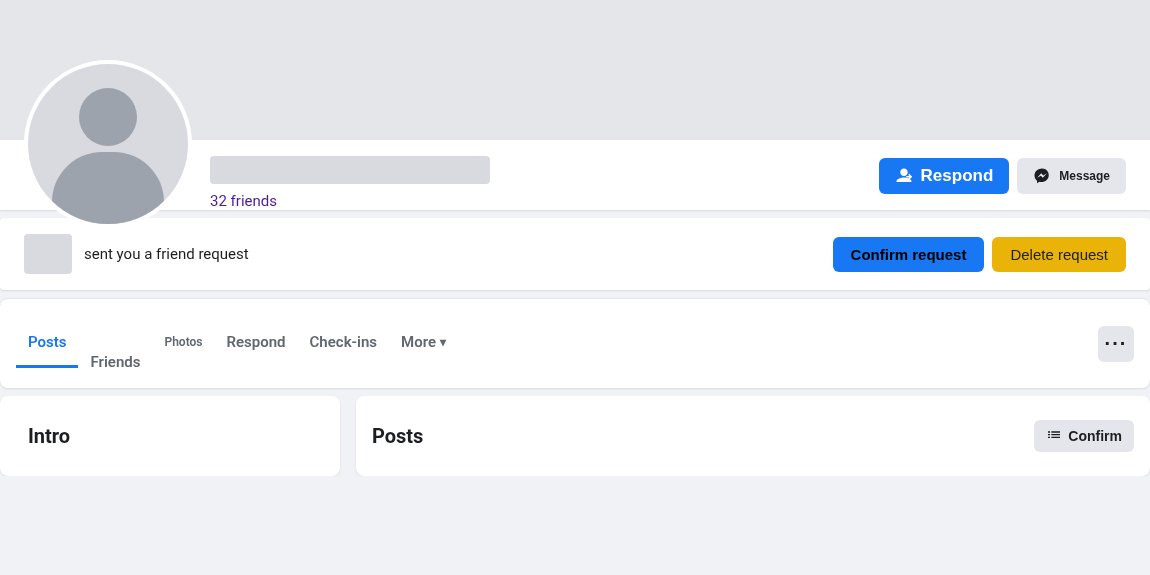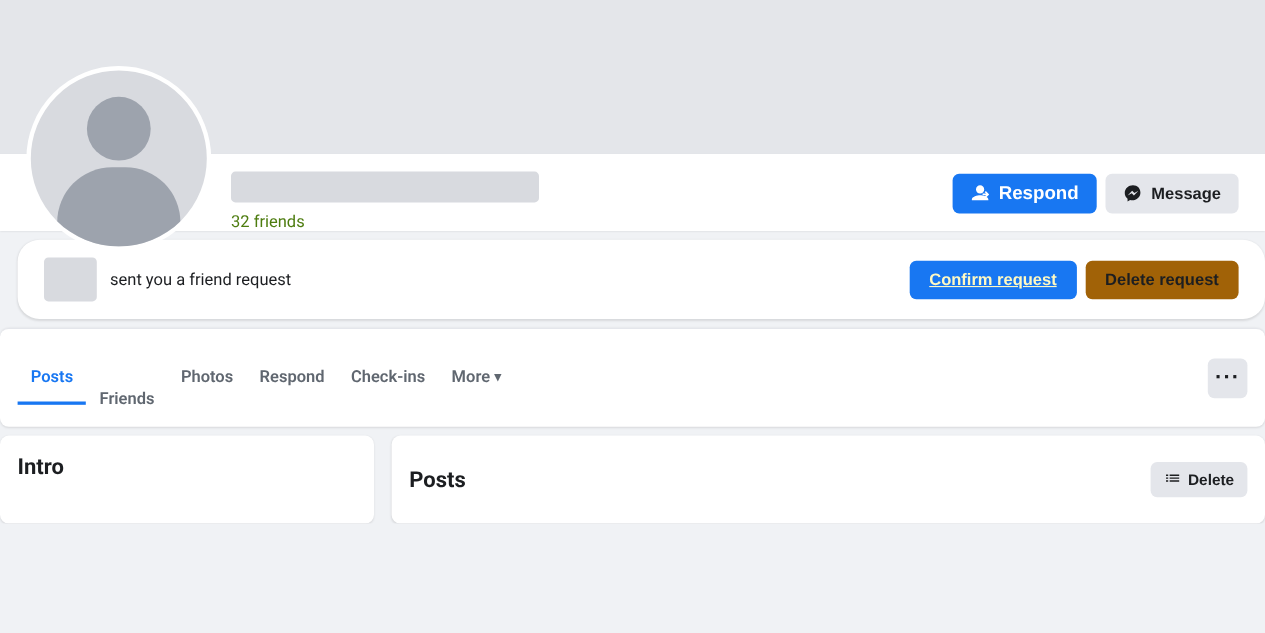--- a/index.html
+++ b/index.html
@@ -22,86 +22,86 @@
       <div style="display:flex; flex-direction:column; align-items:center; justify-content:flex-end; width:100%; height:100%;">
         <div style="width:58px; height:58px; border-radius:50%; background:#9da3ad; margin-bottom:6px; flex-shrink:0;"></div>
         <div style="width:112px; height:72px; border-radius:50px 50px 0 0; background:#9da3ad; flex-shrink:0;"></div>
       </div>
     </div>
   </div>
 
   <div style="margin-left:210px; padding: 16px 24px 0 0; display:flex; justify-content:space-between; align-items:flex-end;">
     <div>
       <div style="width:280px; height:28px; background:#d8dadf; border-radius:4px; margin-bottom:8px;"></div>
-      <div style="color:#4d7c0f; font-size:15px;">32 friends</div>
+      <div style="color:#4c1d95; font-size:15px;">32 friends</div>
     </div>
     <div style="display:flex; gap:8px; padding-bottom:16px;">
       <button style="background:#1877f2; color:#fff; border:none; border-radius:6px; padding:8px 16px; font-size:17px; font-weight:600; cursor:pointer; display:flex; align-items:center; gap:8px;">
         <svg width="18" height="18" viewBox="0 0 24 24" fill="white">
             <path d="M12 12c2.7 0 5-2.3 5-5s-2.3-5-5-5-5 2.3-5 5 2.3 5 5 5zm0 2c-3.3 0-10 1.7-10 5v1h20v-1c0-3.3-6.7-5-10-5z"></path>
             <path d="M19 9l-1.4 1.4 1.6 1.6H15v2h4.2l-1.6 1.6L19 17l4-4z" fill="white"></path>
           </svg>
         <span>Respond</span>
       </button>
-      <button style="background:#e4e6eb; color:#1c1e21; border:none; border-radius:6px; padding:8px 16px; font-size:15px; font-weight:600; cursor:pointer; display:flex; align-items:center; gap:8px;">
+      <button style="background:#e4e6eb; color:#1c1e21; border:none; border-radius:6px; padding:8px 16px; font-size:12px; font-weight:600; cursor:pointer; display:flex; align-items:center; gap:8px;">
         <svg width="18" height="18" viewBox="0 0 24 24" fill="#1c1e21">
             <path d="M12 2C6.5 2 2 6.1 2 11.2c0 2.8 1.3 5.3 3.4 7v3.3l3.1-1.7c.8.2 1.6.3 2.5.3 5.5 0 10-4.1 10-9.2S17.5 2 12 2zm1.1 12.3l-2.6-2.8-5 2.8 5.5-5.9 2.7 2.8 4.9-2.8-5.5 5.9z"></path>
           </svg>
         <span>Message</span>
       </button>
     </div>
   </div>
 </div>
 
-<div style="background:#fff; border-radius:20px; margin:0 0 8px 16px; padding:16px 24px; box-shadow: 0 1px 2px rgba(0,0,0,0.1); display:flex; align-items:center; justify-content:space-between;">
+<div style="background:#fff; border-radius:4px; margin:0 0 8px 0; padding:16px 24px; box-shadow: 0 1px 2px rgba(0,0,0,0.1); display:flex; align-items:center; justify-content:space-between;">
   <div style="display:flex; align-items:center; gap:12px;">
     <div style="width:48px; height:40px; background:#d8dadf; border-radius:4px; flex-shrink:0;"></div>
     <span style="font-size:15px; color:#1c1e21;">sent you a friend request</span>
   </div>
   <div style="display:flex; gap:8px;">
-    <button style="background:#1877f2; color:#fef9c3; border:none; border-radius:6px; padding:9px 18px; font-size:15px; font-weight:700; cursor:pointer;text-decoration:underline;">Confirm request</button>
-    <button style="background:#a16207; color:#1c1e21; border:none; border-radius:6px; padding:9px 18px; font-size:15px; font-weight:700; cursor:pointer;">Delete request</button>
+    <button style="background:#1877f2; color:#000000; border:none; border-radius:6px; padding:9px 18px; font-size:15px; font-weight:700; cursor:pointer;">Confirm request</button>
+    <button style="background:#eab308; color:#1c1e21; border:none; border-radius:6px; padding:9px 18px; font-size:15px; font-weight:400; cursor:pointer;">Delete request</button>
   </div>
 </div>
 
 <div style="background:#fff; border-radius:8px; margin:0 0 8px 0; box-shadow: 0 1px 2px rgba(0,0,0,0.1); display:flex; align-items:center; justify-content:space-between; padding:0 16px; border-top:1px solid #e4e6eb;">
   <div style="display:flex; align-items:center;">
     <div style="padding:14px 12px; font-size:15px; font-weight:600; color:#1877f2; cursor:pointer; position:relative; border-bottom:3px solid #1877f2;">
       <span>Posts</span>
     </div>
     <div style="padding:14px 12px; font-size:15px; font-weight:600; color:#606770; cursor:pointer; border-bottom:3px solid transparent;margin-top:40px;">
       <span>Friends</span>
     </div>
-    <div style="padding:14px 12px; font-size:15px; font-weight:600; color:#606770; cursor:pointer; border-bottom:3px solid transparent;">
+    <div style="padding:14px 12px; font-size:12px; font-weight:600; color:#606770; cursor:pointer; border-bottom:3px solid transparent;">
       <span>Photos</span>
     </div>
     <div style="padding:14px 12px; font-size:15px; font-weight:600; color:#606770; cursor:pointer; border-bottom:3px solid transparent;">
       <span>Respond</span>
     </div>
     <div style="padding:2px 12px; font-size:15px; font-weight:600; color:#606770; cursor:pointer; border-bottom:3px solid transparent;">
       <span>Check-ins</span>
     </div>
     <div style="padding:14px 12px; font-size:15px; font-weight:600; color:#606770; cursor:pointer; border-bottom:3px solid transparent; display:flex; align-items:center; gap:4px;justify-content:space-between;">
       <span>More</span>
       <span style="font-size:12px;">▾</span>
     </div>
   </div>
   <button style="background:#e4e6eb; border:none; border-radius:6px; width:36px; height:36px; display:flex; align-items:center; justify-content:center; cursor:pointer; font-size:20px; font-weight:700; color:#1c1e21; letter-spacing:1px;">
     <span>···</span>
   </button>
 </div>
 
 <div style="display:flex; gap:16px;">
 
-  <div style="background:#fff; border-radius:8px; padding:16px; box-shadow: 0 1px 2px rgba(0,0,0,0.1); flex:0 0 340px; min-height:80px;">
+  <div style="background:#fff; border-radius:8px; padding:28px; box-shadow: 0 1px 2px rgba(0,0,0,0.1); flex:0 0 340px; min-height:80px;">
     <span style="font-size:20px; font-weight:700; color:#1c1e21;">Intro</span>
   </div>
 
   <div style="background:#fff; border-radius:8px; padding:16px; box-shadow: 0 1px 2px rgba(0,0,0,0.1); flex:1; display:flex; align-items:center; justify-content:space-between; min-height:80px;">
     <span style="font-size:20px; font-weight:700; color:#1c1e21;">Posts</span>
     <button style="background:#e4e6eb; border:none; border-radius:6px; padding:8px 12px; font-size:14px; font-weight:600; cursor:pointer; display:flex; align-items:center; gap:6px; color:#1c1e21;">
       <svg width="16" height="16" viewBox="0 0 24 24" fill="#1c1e21">
           <path d="M3 9h3v2H3zm0 4h3v2H3zm0-8h3v2H3zm5 0h13v2H8zm0 4h13v2H8zm0 4h13v2H8z"></path>
         </svg>
-      <span>Delete</span>
+      <span>Confirm</span>
     </button>
   </div>
 </div>
 
 </body></html>

